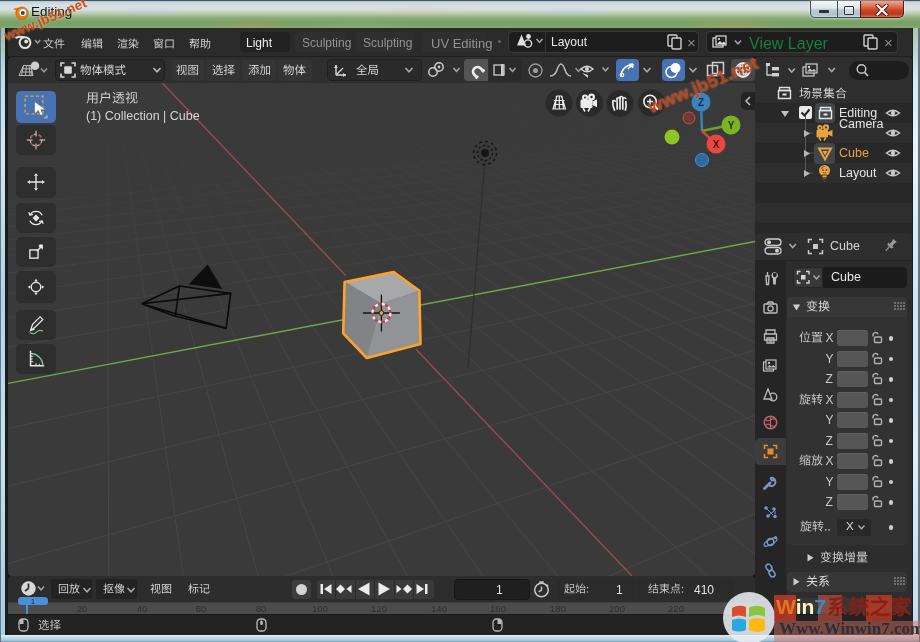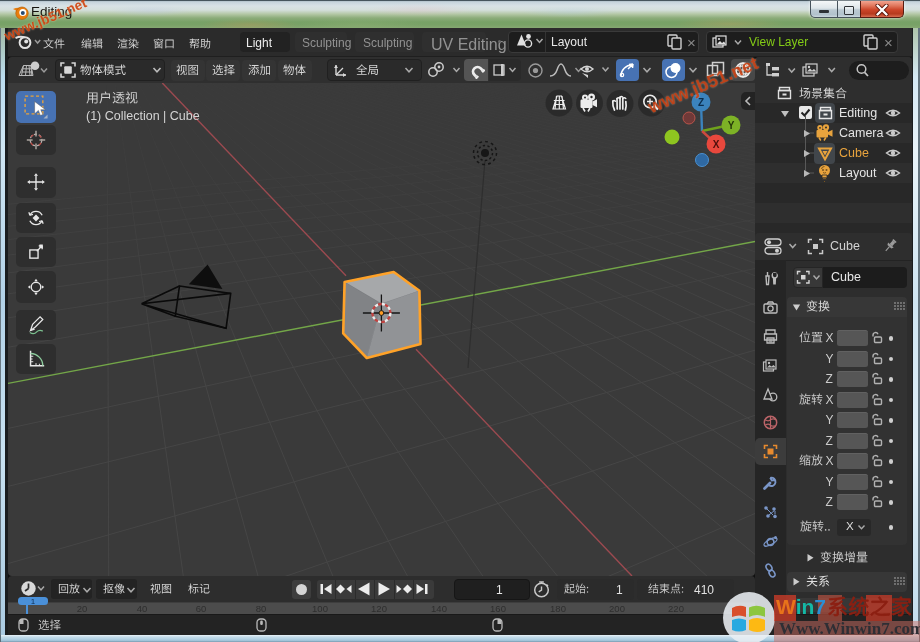--- a/index.html
+++ b/index.html
@@ -89,21 +89,21 @@
     </g>
   </svg>
 
 <div class="abs" style="left:240px;top:32px;width:50px;height:20px;background:#222222;border-radius:4px;"></div>
 <div class="abs" style="left:294.5px;top:32px;width:52px;height:20px;background:#2f2f2f;border-radius:4px;"></div>
 <div class="abs" style="left:355px;top:32px;width:59px;height:20px;background:#2f2f2f;border-radius:4px;"></div>
 <div class="abs" style="left:421.5px;top:32px;width:64px;height:20px;background:#2f2f2f;border-radius:4px;"></div>
 <div class="lat" style="left:246px;top:35.5px;font-size:12px;color:#ededed;">Light</div>
 <div class="lat" style="left:302px;top:35.5px;font-size:12px;color:#929292;">Sculpting</div>
 <div class="lat" style="left:363px;top:35.5px;font-size:12px;color:#929292;">Sculpting</div>
-<div class="lat" style="left:431px;top:35.5px;font-size:16px;color:#929292;">UV Editing</div>
+<div class="lat" style="left:431px;top:35.5px;font-size:13px;color:#929292;">UV Editing</div>
 <div class="abs" style="left:498px;top:40px;width:3px;height:3px;background:#666;border-radius:2px;"></div>
 
 <div class="abs" style="left:508px;top:31px;width:191px;height:22px;background:#1d1d1d;border:1px solid #3a3a3a;border-radius:4px;box-sizing:border-box;"></div>
 <svg class="abs" style="left:515px;top:33px" width="30" height="17" viewBox="0 0 30 17">
  <path d="M6.5 1.5 L11 12.5 L2 12.5 Z" fill="#e0e0e0"></path>
  <circle cx="13.5" cy="3.5" r="2.4" fill="#e0e0e0"></circle>
  <circle cx="13" cy="10.5" r="3.6" fill="none" stroke="#e0e0e0" stroke-width="1.4"></circle>
  <path d="M21.5 6 l3 3.4 3 -3.4" stroke="#aaa" stroke-width="1.5" fill="none"></path>
 </svg>
 <div class="abs" style="left:545px;top:32px;width:1px;height:20px;background:#333;"></div>
@@ -115,21 +115,21 @@
 </svg>
 <div class="lat" style="left:687px;top:34px;font-size:15px;color:#8a8a8a;">×</div>
 <div class="abs" style="left:706px;top:31px;width:192px;height:22px;background:#1d1d1d;border:1px solid #3a3a3a;border-radius:4px;box-sizing:border-box;"></div>
 <svg class="abs" style="left:712px;top:35px" width="32" height="14" viewBox="0 0 32 14">
  <rect x="1" y="3" width="10" height="9" fill="none" stroke="#e0e0e0" stroke-width="1.2"></rect>
  <rect x="4" y="1" width="10" height="9" fill="#1d1d1d" stroke="#e0e0e0" stroke-width="1.2"></rect>
  <circle cx="7" cy="4" r="1.1" fill="#e0e0e0"></circle>
  <path d="M5 9 l3-3 2 2 2-1.5 2 3z" fill="#e0e0e0"></path>
  <path d="M23 5.5 l3 3.4 3 -3.4" stroke="#aaa" stroke-width="1.5" fill="none"></path>
 </svg>
-<div class="lat" style="left:749px;top:35px;font-size:12px;color:#84cc16;">View Layer</div>
+<div class="lat" style="left:749px;top:35px;font-size:16px;color:#15803d;">View Layer</div>
 <svg class="abs" style="left:862px;top:34px" width="18" height="16" viewBox="0 0 18 16">
  <rect x="2" y="1" width="9" height="11" rx="1" fill="none" stroke="#d0d0d0" stroke-width="1.4"></rect>
  <rect x="6" y="4" width="9" height="11" rx="1" fill="#1d1d1d" stroke="#d0d0d0" stroke-width="1.4"></rect>
 </svg>
 <div class="lat" style="left:884px;top:34px;font-size:15px;color:#8a8a8a;">×</div>
 
 <div class="abs" style="left:8px;top:57px;width:747px;height:26px;background:#2f2f2f;border-radius:4px 4px 0 0;"></div>
 
 <svg class="abs" style="left:15px;top:60px" width="34" height="19" viewBox="0 0 34 19">
  <path d="M8.5 5.5 L16 5.5 L18 15.5 L4 15.5 Z M11.5 5.5 L10.5 15.5 M14 5.5 L15 15.5 M7.3 8.8 L17 8.8 M6.3 12 L17.6 12 M8.5 5.5 L6.5 15.5 M16 5.5 L16.8 15.5" stroke="#b9b9b9" stroke-width="1" fill="none"></path>
@@ -556,21 +556,21 @@
   </svg>
 <svg class="abs" style="left:815px;top:124px" width="19" height="17" viewBox="0 0 19 17">
  <circle cx="5" cy="3.8" r="2.7" fill="#e8a33d"></circle>
     <circle cx="5" cy="3.8" r="0.9" fill="#2b2b2b"></circle>
  <circle cx="11" cy="3.4" r="3.1" fill="#e8a33d"></circle>
     <circle cx="11" cy="3.4" r="1" fill="#2b2b2b"></circle>
  <rect x="1.5" y="6" width="11.5" height="7.5" rx="1" fill="#e8a33d"></rect>
  <path d="M13 8 l4.5 -2.2 0 7 -4.5 -2.2z" fill="#e8a33d"></path>
  <path d="M4 13.5 l1.8 3 M10.8 13.5 l-1.8 3" stroke="#e8a33d" stroke-width="1.5"></path>
 </svg>
-<div class="lat" style="left:839px;top:126px;font-size:12.5px;color:#e4e4e4;">Camera</div>
+<div class="lat" style="left:839px;top:117px;font-size:12.5px;color:#e4e4e4;">Camera</div>
 
 <svg class="abs" style="left:802px;top:149px" width="9" height="9" viewBox="0 0 9 9">
     <path d="M2 1 l6 3.5 -6 3.5z" fill="#b8b8b8"></path>
   </svg>
 <div class="abs" style="left:814px;top:143px;width:21px;height:21px;background:#41464b;border-radius:4px;"></div>
 <svg class="abs" style="left:817px;top:146px" width="16" height="16" viewBox="0 0 16 16">
  <path d="M2 2.5 L14 2.5 L8 13.5 Z" fill="none" stroke="#e8a33d" stroke-width="2"></path>
  <path d="M5.5 5 L10.5 5 L8 9.5 Z" fill="#e8a33d"></path>
 </svg>
 <div class="lat" style="left:839px;top:146px;font-size:12.5px;color:#e8a33d;">Cube</div>
@@ -999,21 +999,21 @@
  <path d="M3 21 Q10 18 17 21 L17 31 Q10 34 3 31 Z" fill="#27a9e0"></path>
  <path d="M20 21 Q28 17 36 21 L36 31 Q28 35 20 31 Z" fill="#fdb913"></path>
 </svg>
 <div class="abs" style="left:774px;top:595px;width:146px;height:47px;">
  <div class="abs" style="left:0;top:0;width:22px;height:26px;background:rgba(210,60,40,.75);"></div>
  <div class="abs" style="left:44px;top:0;width:24px;height:26px;background:rgba(215,90,70,.55);"></div>
  <div class="abs" style="left:92px;top:0;width:26px;height:26px;background:rgba(210,60,40,.7);"></div>
  <div class="abs" style="left:0;top:26px;width:146px;height:21px;background:rgba(205,110,100,.5);"></div>
 </div>
 
-<div class="lat" style="left:776px;top:595px;font-size:21px;font-weight:bold;color:#e8731a;">W<span style="color:#14b8a6">in</span><span style="color:#2a8fd4">7</span></div>
+<div class="lat" style="left:776px;top:595px;font-size:21px;font-weight:bold;color:#e8731a;">W<span style="color:#fef9c3">in</span><span style="color:#2a8fd4">7</span></div>
 <svg style="position:absolute;left:827.0px;top:595.5px;overflow:visible" width="85.2" height="23.1">
     <g transform="translate(0,18.48) scale(0.021000,-0.021000)" fill="#8c1f12" stroke="#8c1f12" stroke-width="38">
       <path transform="translate(0.0,0)" d="M286 224C233 152 150 78 70 30C90 19 121 -6 136 -20C212 34 301 116 361 197ZM636 190C719 126 822 34 872 -22L936 23C882 80 779 168 695 229ZM664 444C690 420 718 392 745 363L305 334C455 408 608 500 756 612L698 660C648 619 593 580 540 543L295 531C367 582 440 646 507 716C637 729 760 747 855 770L803 833C641 792 350 765 107 753C115 736 124 706 126 688C214 692 308 698 401 706C336 638 262 578 236 561C206 539 182 524 162 521C170 502 181 469 183 454C204 462 235 466 438 478C353 425 280 385 245 369C183 338 138 319 106 315C115 295 126 260 129 245C157 256 196 261 471 282V20C471 9 468 5 451 4C435 3 380 3 320 6C332 -15 345 -47 349 -69C422 -69 472 -68 505 -56C539 -44 547 -23 547 19V288L796 306C825 273 849 242 866 216L926 252C885 313 799 405 722 474Z"></path>
       <path transform="translate(1014.3,0)" d="M698 352V36C698 -38 715 -60 785 -60C799 -60 859 -60 873 -60C935 -60 953 -22 958 114C939 119 909 131 894 145C891 24 887 6 865 6C853 6 806 6 797 6C775 6 772 9 772 36V352ZM510 350C504 152 481 45 317 -16C334 -30 355 -58 364 -77C545 -3 576 126 584 350ZM42 53 59 -21C149 8 267 45 379 82L367 147C246 111 123 74 42 53ZM595 824C614 783 639 729 649 695H407V627H587C542 565 473 473 450 451C431 433 406 426 387 421C395 405 409 367 412 348C440 360 482 365 845 399C861 372 876 346 886 326L949 361C919 419 854 513 800 583L741 553C763 524 786 491 807 458L532 435C577 490 634 568 676 627H948V695H660L724 715C712 747 687 802 664 842ZM60 423C75 430 98 435 218 452C175 389 136 340 118 321C86 284 63 259 41 255C50 235 62 198 66 182C87 195 121 206 369 260C367 276 366 305 368 326L179 289C255 377 330 484 393 592L326 632C307 595 286 557 263 522L140 509C202 595 264 704 310 809L234 844C190 723 116 594 92 561C70 527 51 504 33 500C43 479 55 439 60 423Z"></path>
       <path transform="translate(2028.6,0)" d="M234 133C182 133 116 79 49 5L105 -63C152 3 199 62 232 62C254 62 286 28 326 3C394 -40 475 -51 597 -51C694 -51 866 -46 940 -41C941 -19 954 21 962 41C866 30 717 22 599 22C488 22 405 29 342 70L316 87C522 215 746 424 868 609L812 646L797 642H100V568H741C627 416 428 236 247 131ZM415 810C454 759 501 686 520 642L591 682C569 724 521 793 482 845Z"></path>
       <path transform="translate(3042.9,0)" d="M423 824C436 802 450 775 461 750H84V544H157V682H846V544H923V750H551C539 780 519 817 501 847ZM790 481C734 429 647 363 571 313C548 368 514 421 467 467C492 484 516 501 537 520H789V586H209V520H438C342 456 205 405 80 374C93 360 114 329 121 315C217 343 321 383 411 433C430 415 446 395 460 374C373 310 204 238 78 207C91 191 108 165 116 148C236 185 391 256 489 324C501 300 510 277 516 254C416 163 221 69 61 32C76 15 92 -13 100 -32C244 12 416 95 530 182C539 101 521 33 491 10C473 -7 454 -10 427 -10C406 -10 372 -9 336 -5C348 -26 355 -56 356 -76C388 -77 420 -78 441 -78C487 -78 513 -70 545 -43C601 -1 625 124 591 253L639 282C693 136 788 20 916 -38C927 -18 949 9 966 23C840 73 744 186 697 319C752 355 806 395 852 432Z"></path>
     </g>
   </svg>
 <div class="lat" style="left:779px;top:619px;font-family:'Liberation Serif',serif;font-size:17px;font-weight:bold;color:#2e2e34;">Www.Winwin7.com</div>
 </body></html>

